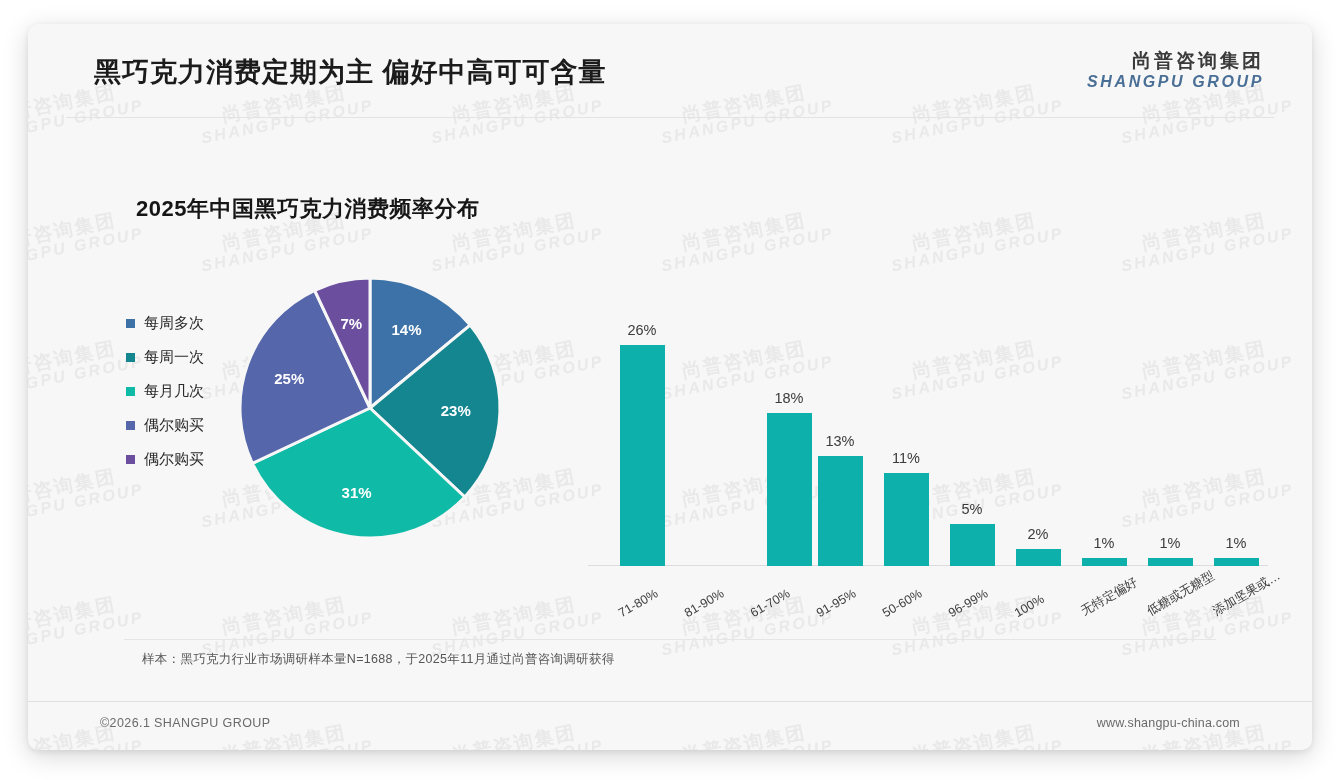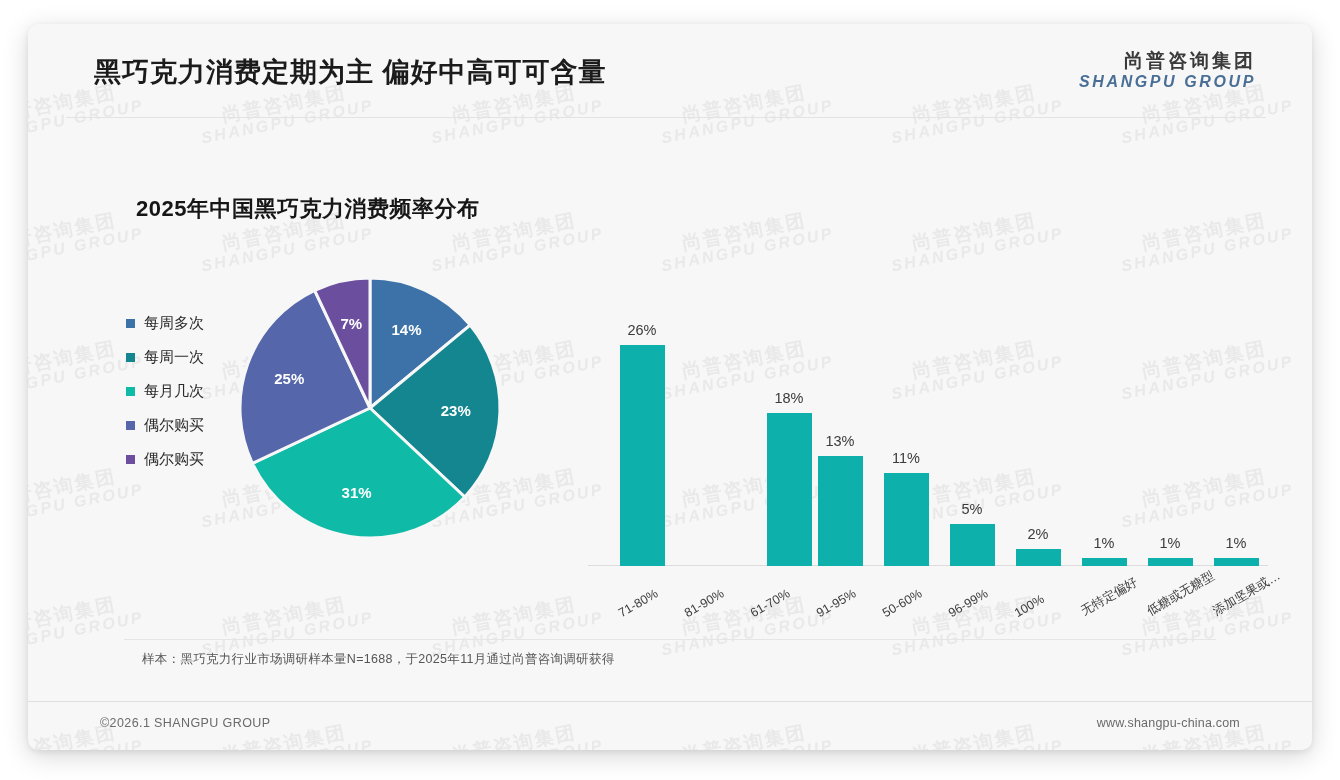--- a/index.html
+++ b/index.html
@@ -33,21 +33,21 @@
     white-space: nowrap;
     font-weight: 700;
     line-height: 1.05;
     text-align: center;
   }
   .wm .cn { font-size: 19px; letter-spacing: 2px; display:block;}
   .wm .en { font-size: 16px; letter-spacing: 2.5px; display:block; font-style: italic;}
 
   
   .header {
-    position: absolute; left: 0; top: 0; right: 8px; height: 94px;
+    position: absolute; left: 0; top: 0; right: 0; height: 94px;
     z-index: 4;
   }
   .header-rule {
     position: absolute; left: 38px; right: 38px; bottom: 0;
     height: 1px; background: #e3e3e3;
   }
   .page-title {
     position: absolute; left: 66px; top: 30px;
     font-size: 27px; font-weight: 700; color: #1b1b1b;
     letter-spacing: 1px;

